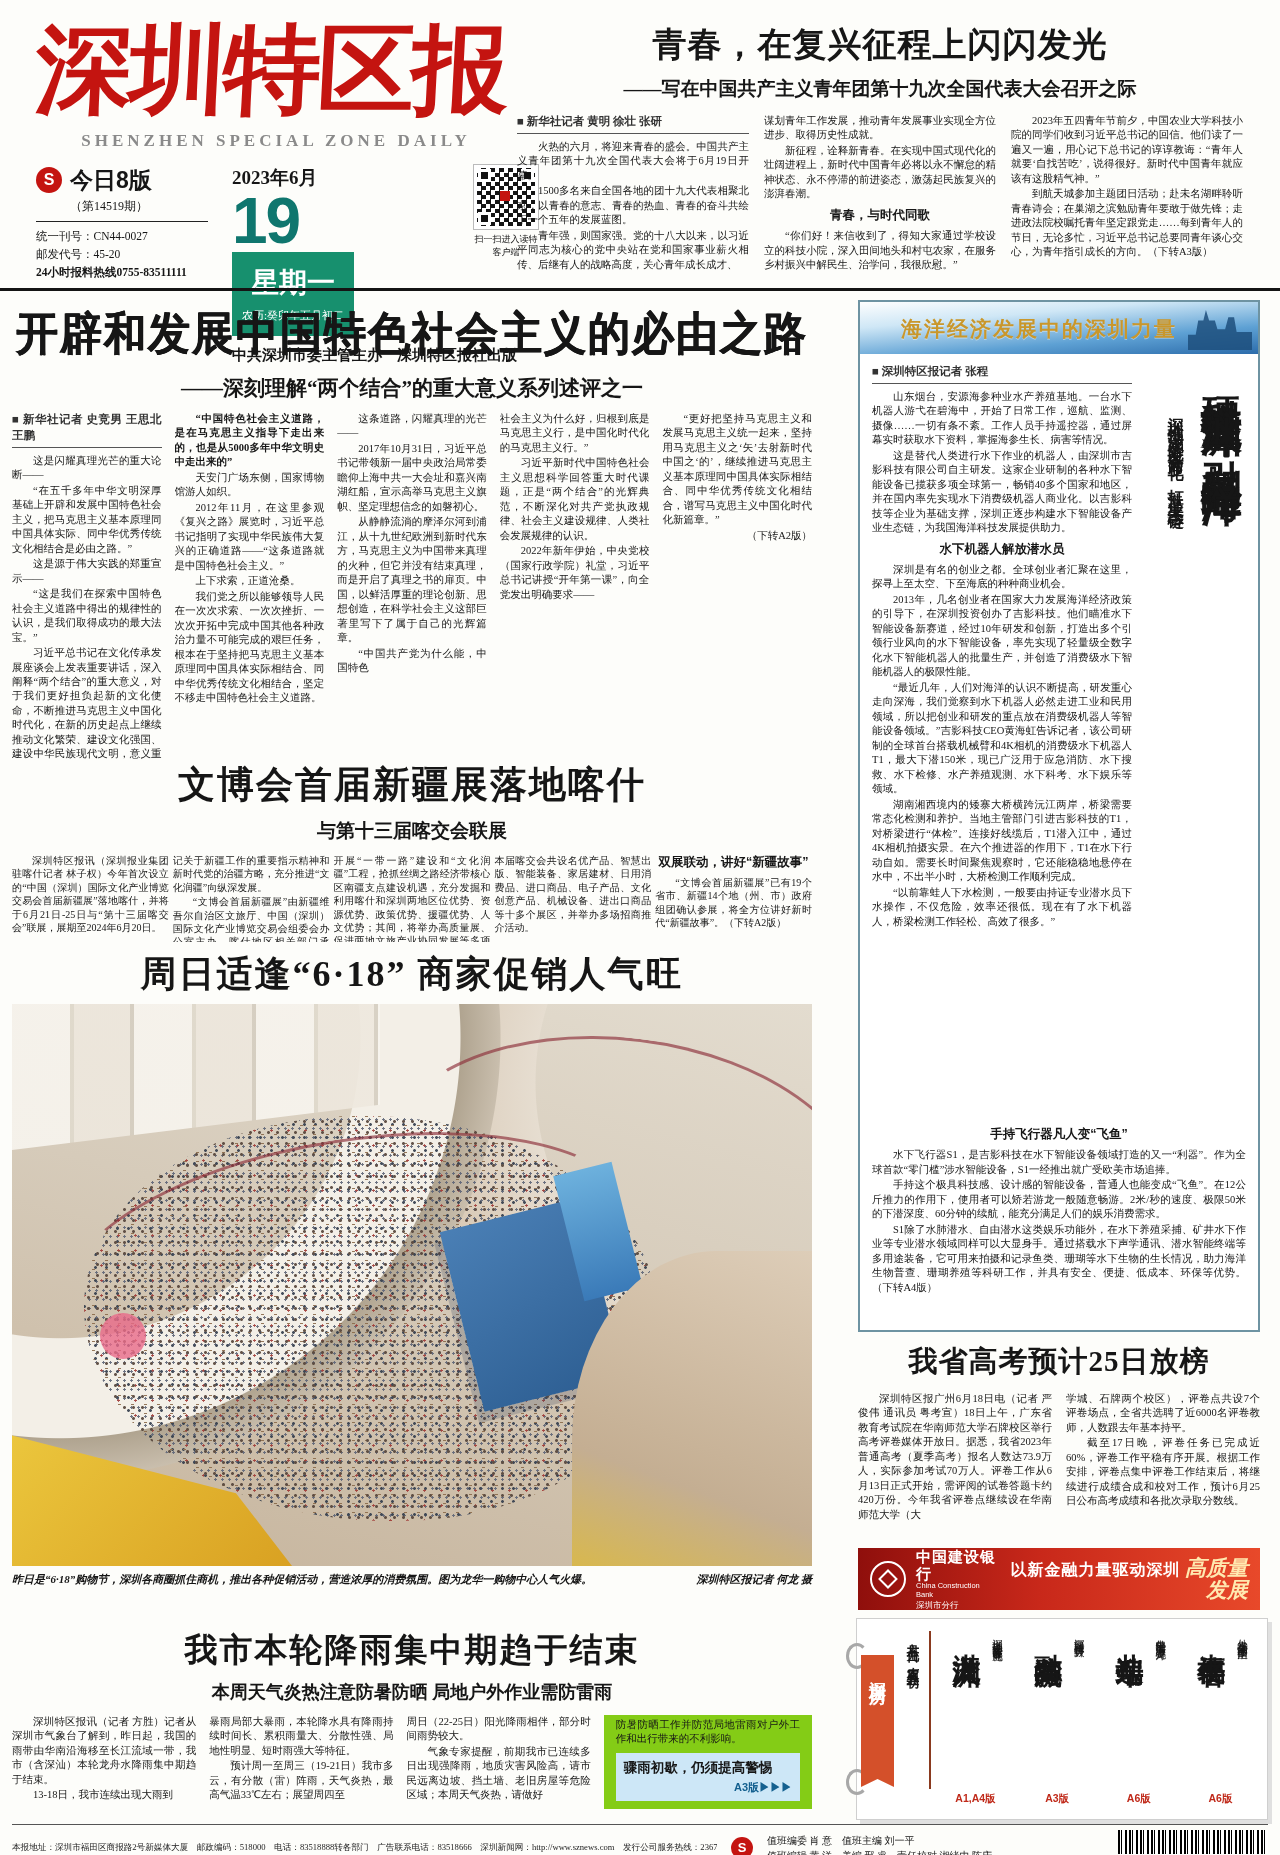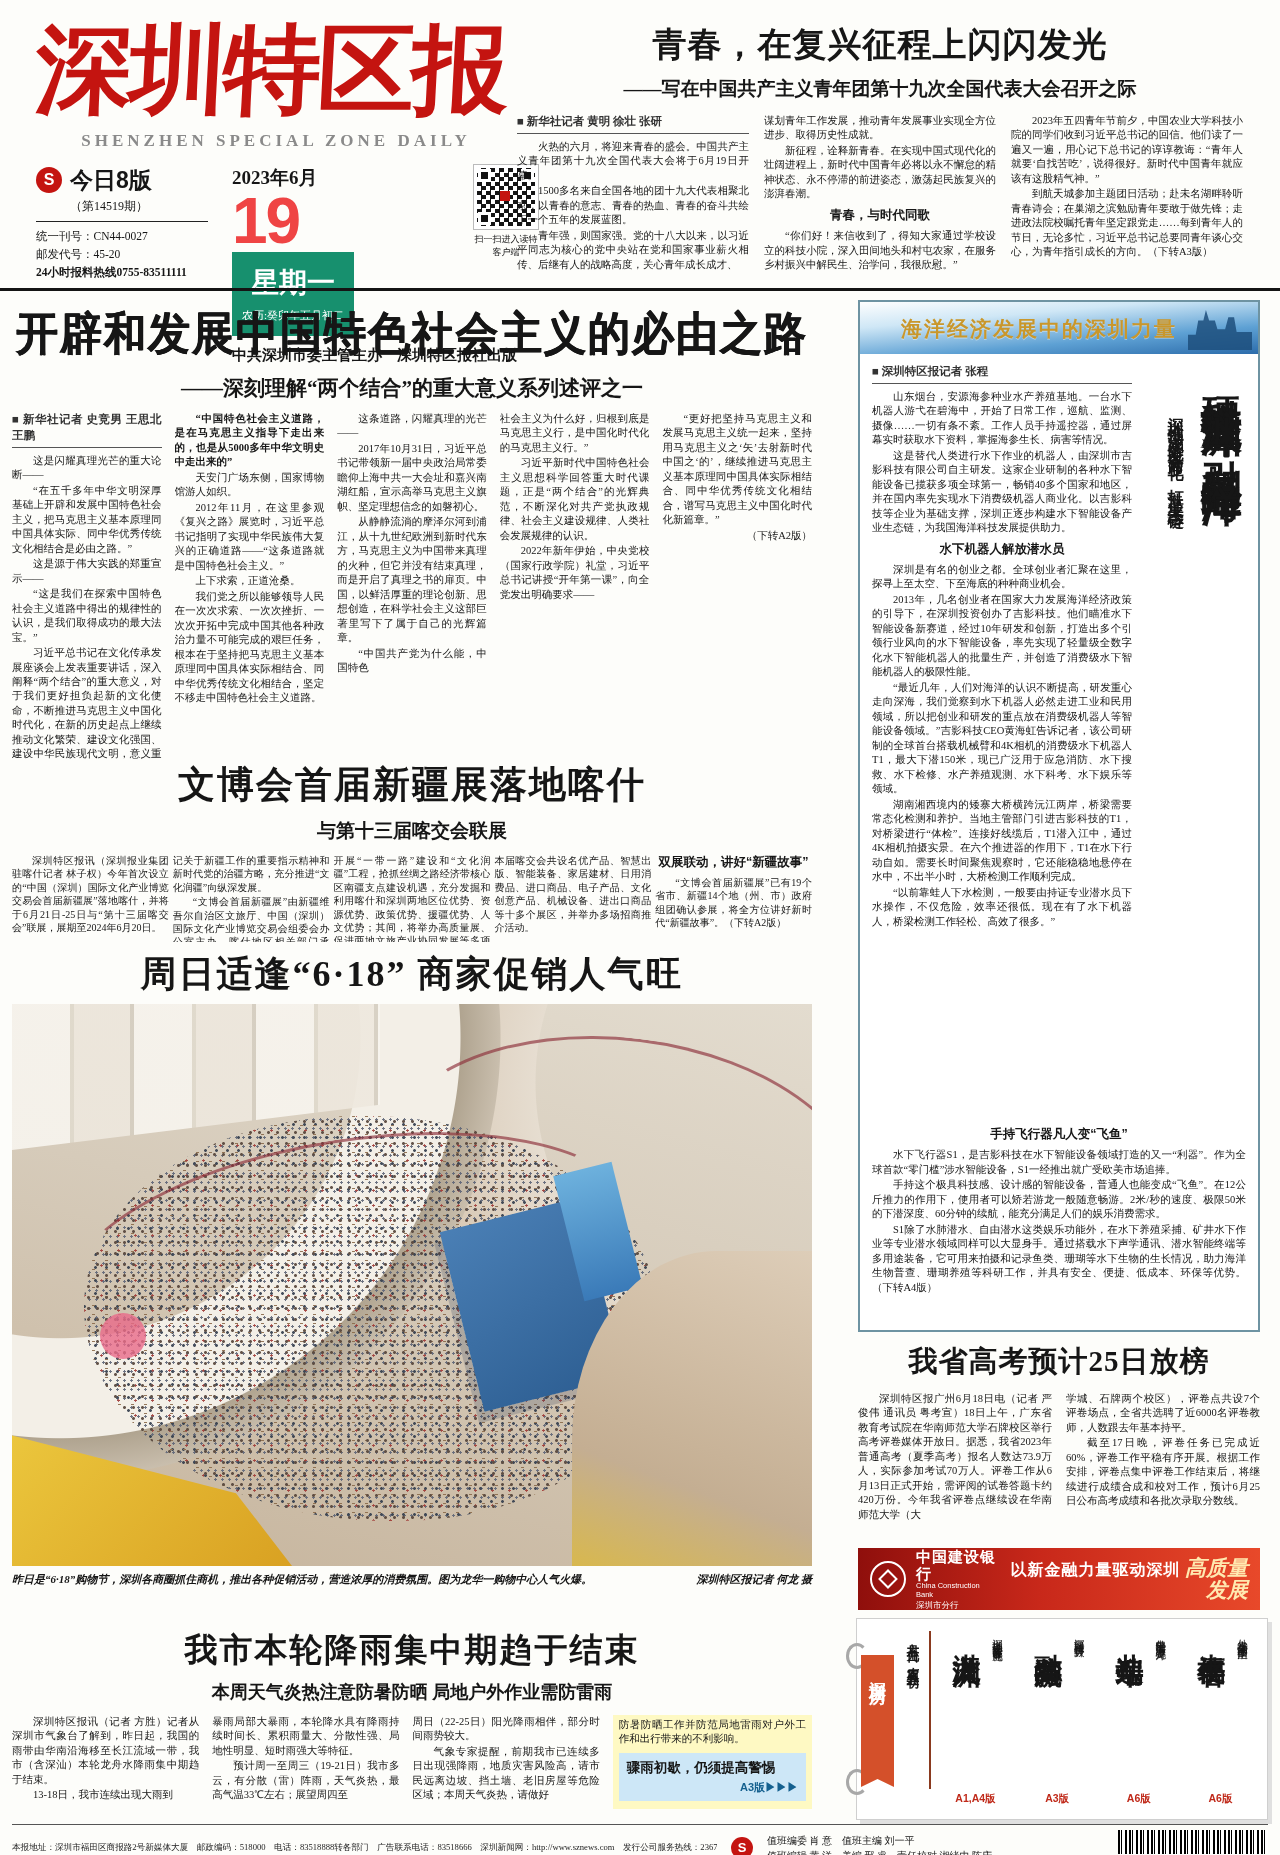--- a/index.html
+++ b/index.html
@@ -28,21 +28,21 @@
   .szd-logo{width:26px;height:26px;border-radius:50%;background:#c41410;color:#fff;
             font:900 16px "Liberation Sans",sans-serif;display:flex;align-items:center;justify-content:center;}
   .edition{font-size:23px;font-weight:900;font-family:"Liberation Sans",sans-serif;}
   .issue{font-size:12px;margin:2px 0 6px 34px;}
   .mi-rule{border-top:1.5px solid #222;margin:4px 0 6px;width:172px;}
   .mi-line{font-size:11.5px;line-height:1.55;white-space:nowrap;}
   .vdiv{width:1px;background:#9a9a9a;height:64px;margin:4px 12px 0;}
   .mi-date{width:218px;}
   .date-grid{display:flex;flex-direction:column;}
   .date-ym{font-size:19px;font-weight:700;}
-  .date-day{font:900 64px "Liberation Sans",sans-serif;color:#ef4444;line-height:.95;letter-spacing:-2px;}
+  .date-day{font:900 64px "Liberation Sans",sans-serif;color:#0f766e;line-height:.95;letter-spacing:-2px;}
   .weekbox{background:#17906e;color:#fff;width:122px;height:84px;text-align:center;
            display:flex;flex-direction:column;justify-content:center;gap:6px;}
   .weekday{font-size:28px;font-weight:900;font-family:"Liberation Sans",sans-serif;}
   .lunar{font-size:11px;}
   .organizer{font-size:15px;font-weight:700;margin-top:10px;white-space:nowrap;}
   .mi-qr{width:86px;text-align:center;}
   .qr{width:58px;height:58px;margin:0 auto;position:relative;border:3px solid #fff;outline:1px solid #bbb;
       background:conic-gradient(#141414 25%,#fff 0 50%,#141414 0 75%,#fff 0) 0 0/9px 9px;}
   .qr i{position:absolute;width:13px;height:13px;background:#111;box-shadow:inset 0 0 0 3px #fff,inset 0 0 0 5px #111;}
   .qr i.tl{left:1px;top:1px;} .qr i.tr{right:1px;top:1px;} .qr i.bl{left:1px;bottom:1px;}
@@ -134,21 +134,21 @@
   .cal-entries{flex:1;display:flex;justify-content:space-between;padding:0 8px;}
   .cal-entry{display:flex;flex-direction:column;align-items:center;}
   .cal-v{writing-mode:vertical-rl;height:156px;}
   .cal-kicker{display:block;font-size:10.5px;letter-spacing:1px;}
   .cal-title{display:block;font-size:28px;font-weight:900;margin-right:5px;letter-spacing:2px;}
   .cal-page{font-size:10.5px;color:#c02a1a;font-weight:700;margin-top:5px;font-family:"Liberation Sans",sans-serif;}
   
   .wt-h2{font:900 33px "Liberation Sans",sans-serif;text-align:center;letter-spacing:2px;}
   .wt-deck{font-size:18px;font-weight:700;text-align:center;margin-top:7px;}
   .wt-body{gap:13px;height:94px;overflow:hidden;margin-top:11px;}
-  .wt-c4{background:#fef9c3;padding:3px 6px;box-sizing:border-box;}
+  .wt-c4{background:#84cc16;padding:3px 12px;box-sizing:border-box;}
   .teaser{background:#cde7f7;margin-top:6px;padding:6px 8px;}
   .teaser .t1{font:900 13.5px "Liberation Sans",sans-serif;}
   .teaser .t2{text-align:right;font:700 11px "Liberation Sans",sans-serif;color:#14608f;margin-top:3px;}
   
   .f-rule{background:#555;}
   .footer{display:flex;align-items:center;gap:14px;}
   .f-addr{font-size:8.6px;white-space:nowrap;overflow:hidden;width:705px;color:#222;}
   .f-logo{width:22px;height:22px;border-radius:50%;background:#c41410;color:#fff;flex:none;
           font:900 13px "Liberation Sans",sans-serif;display:flex;align-items:center;justify-content:center;}
   .f-eds{font-size:10px;line-height:1.5;white-space:nowrap;}

